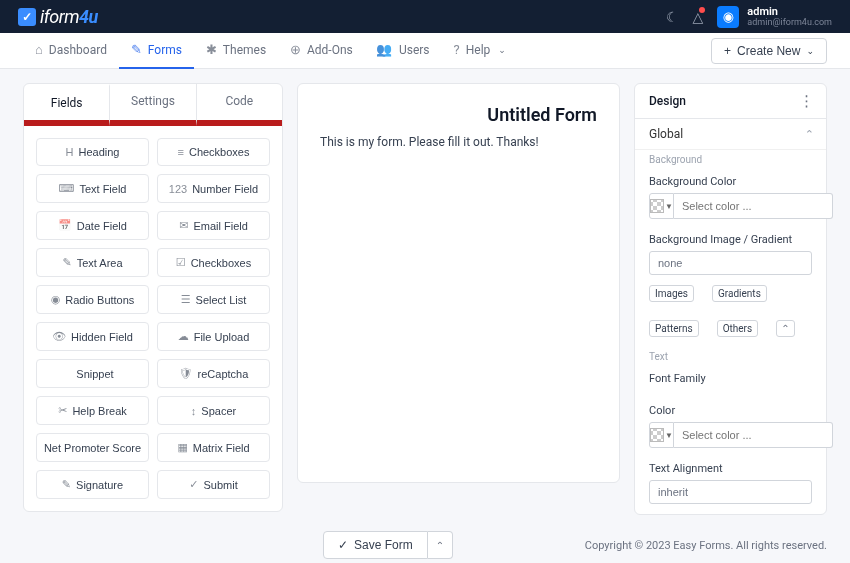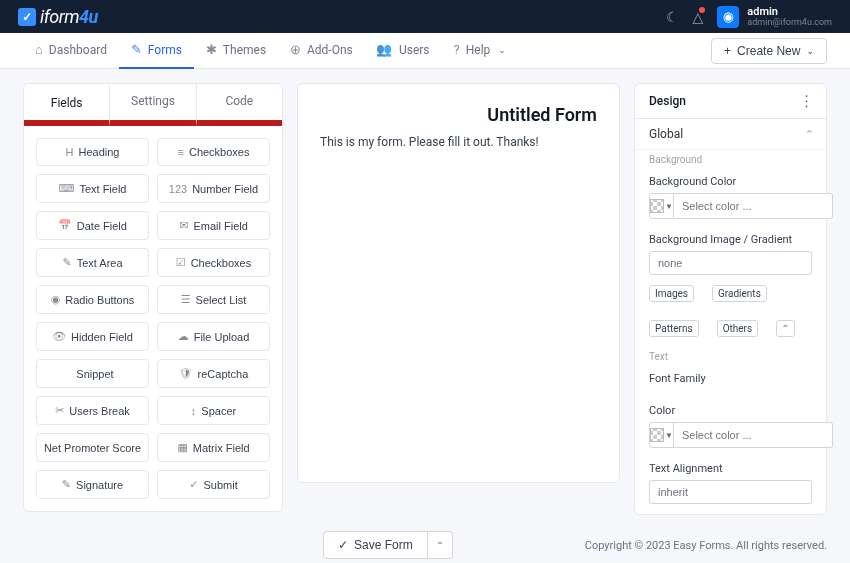--- a/index.html
+++ b/index.html
@@ -192,21 +192,21 @@
         <button class="field-btn">
           <span class="field-icon"></span>
           <span>Snippet</span>
         </button>
         <button class="field-btn">
           <span class="field-icon">🛡</span>
           <span>reCaptcha</span>
         </button>
         <button class="field-btn">
           <span class="field-icon">✂</span>
-          <span>Users Break</span>
+          <span>Help Break</span>
         </button>
         <button class="field-btn">
           <span class="field-icon">↕</span>
           <span>Spacer</span>
         </button>
         <button class="field-btn">
           <span>Net Promoter Score</span>
         </button>
         <button class="field-btn">
           <span class="field-icon">▦</span>

